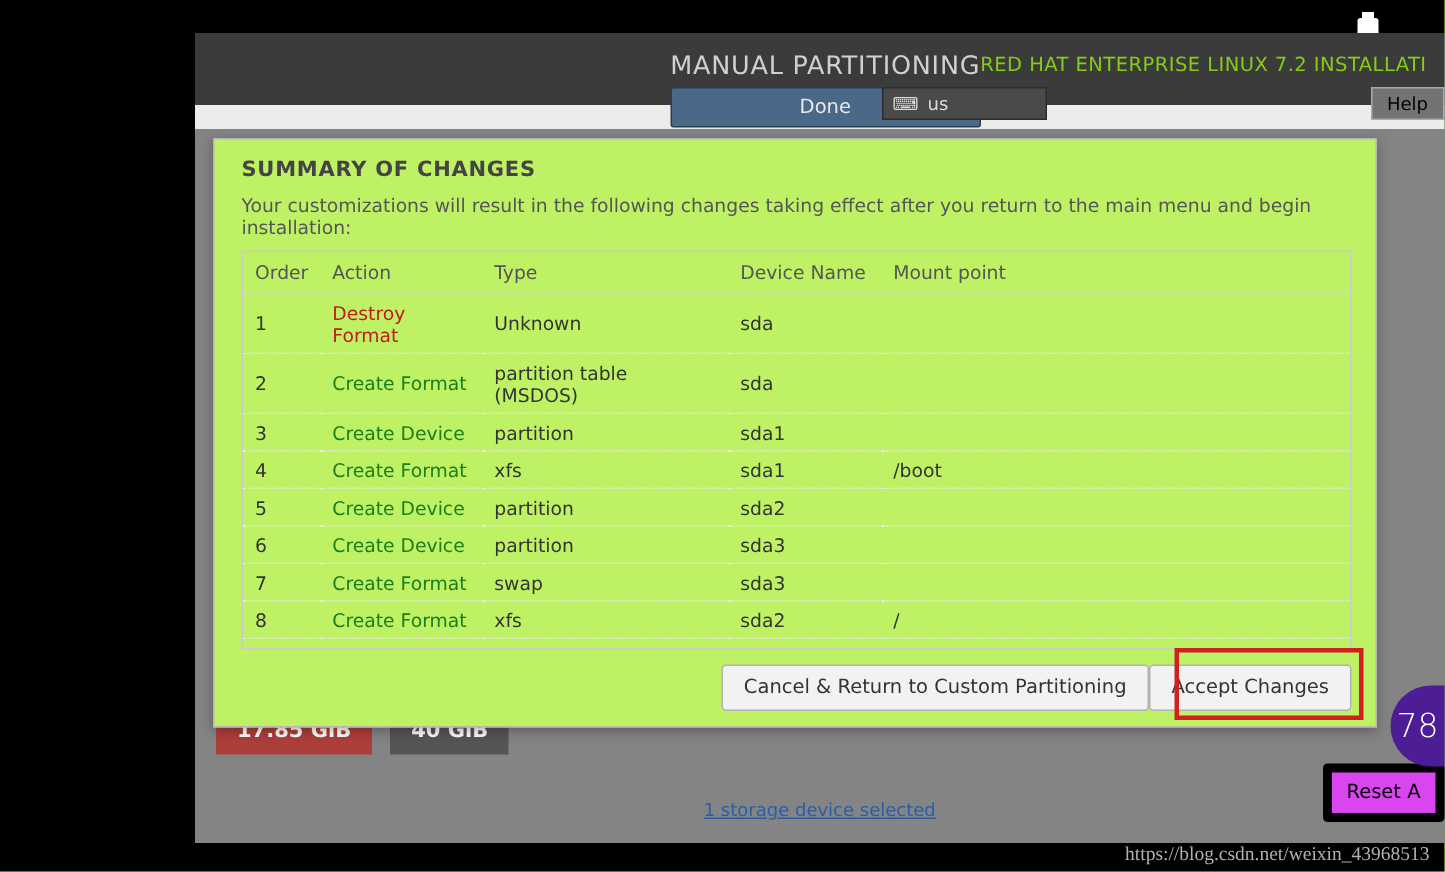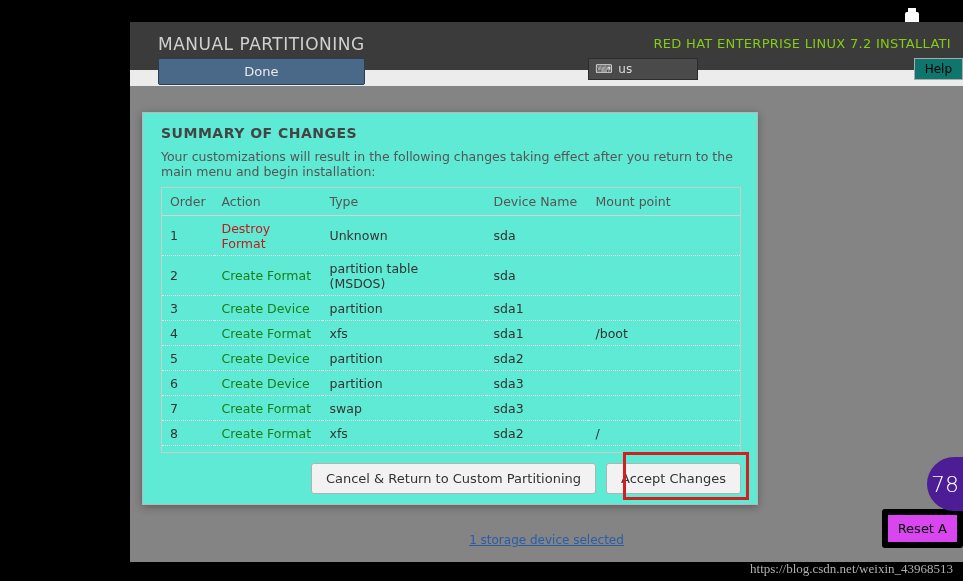--- a/index.html
+++ b/index.html
@@ -13,21 +13,21 @@
   height: 540px;
   background: #ececec;
 }
 
 .header-bar {
   background: #3b3b3b;
   color: #dcdcdc;
   height: 48px;
   padding: 4px 12px 0 28px;
   display: flex;
-  justify-content: space-between;
+  justify-content: flex-end;
   position: relative;
 }
 .header-left { display: flex; flex-direction: column; }
 .header-title {
   font-size: 17px;
   letter-spacing: 0.5px;
   color: #d0d0d0;
   font-weight: 400;
   padding-top: 8px;
 }
@@ -69,21 +69,21 @@
 }
 .lang-text {
   color: #ddd;
   font-size: 12px;
   margin-left: 6px;
 }
 .help-btn {
   position: absolute;
   right: 0;
   top: 36px;
-  background: #0f766e;
+  background: #737373;
   border: 1px solid #aaa;
   padding: 3px 10px;
   font-size: 12px;
   height: 22px;
   cursor: pointer;
 }
 
 .dim-layer {
   position: absolute;
   left: 0; top: 64px; right: 0; bottom: 0;
@@ -114,28 +114,27 @@
   padding: 6px 10px;
   font-size: 13px;
   margin-top: 12px;
 }
 
 
 .modal {
   position: absolute;
   left: 142px;
   top: 92px;
-  width: 616px;
+  width: 776px;
   height: 393px;
-  background: #5eead4;
+  background: #bef264;
   border: 1px solid #b7b7b7;
   box-shadow: 0 2px 8px rgba(0,0,0,0.3);
   display: flex;
   flex-direction: column;
-  margin-top: 20px;
 }
 .modal-inner { padding: 12px 16px 10px 18px; flex: 1; display: flex; flex-direction: column; }
 .modal-title {
   font-size: 14px;
   font-weight: 700;
   letter-spacing: 0.5px;
   color: #444;
 }
 .modal-desc {
   font-size: 12.5px;
@@ -170,21 +169,20 @@
 .col-action { width: 108px; }
 .col-type { width: 164px; }
 .col-dev { width: 102px; }
 
 .action-destroy { color: #c01c1c; }
 .action-create { color: #1a7e1a; }
 
 .modal-buttons {
   display: flex;
   justify-content: flex-end;
-  gap: 10px;
   margin-top: 10px;
 }
 .modal-btn {
   background: #f2f2f2;
   border: 1px solid #b2b2b2;
   border-radius: 3px;
   padding: 7px 14px;
   font-size: 13px;
   cursor: pointer;
   color: #333;

